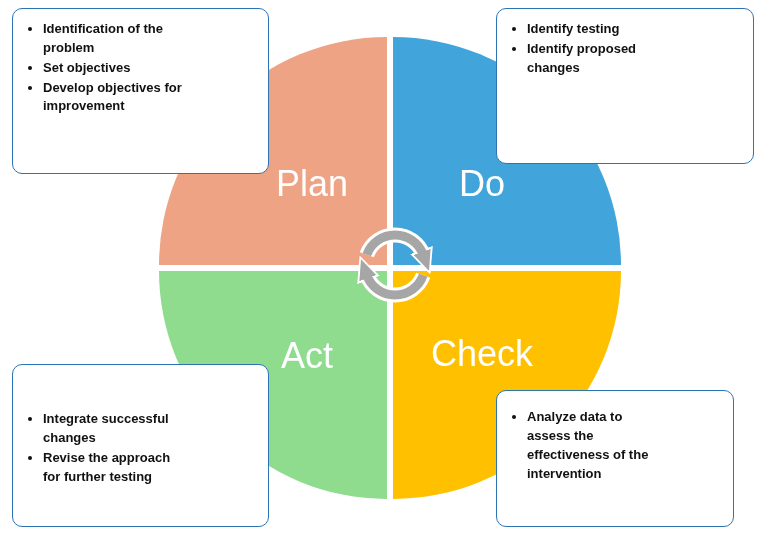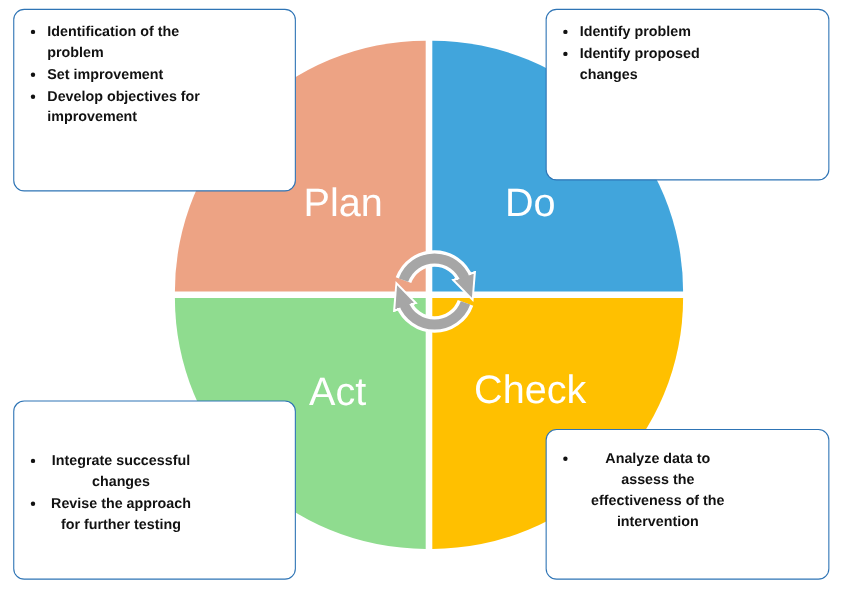--- a/index.html
+++ b/index.html
@@ -32,22 +32,22 @@
     font-size:13px;
     font-weight:700;
     line-height:1.45;
   }
   .callout li{margin:1px 0;}
   .callout.tl{left:12px;top:8px;width:257px;height:166px;padding:10px 8px 0 8px;}
   .callout.tl ul{width:156px;}
   .callout.tr{left:496px;top:8px;width:258px;height:156px;padding:10px 8px 0 8px;}
   .callout.tr ul{width:128px;}
   .callout.bl{left:12px;top:364px;width:257px;height:163px;padding:44px 8px 0 8px;}
-  .callout.bl ul{width:134px;text-align:center;}
-  .callout.br{left:496px;top:390px;width:258px;height:137px;padding:16px 11px 0 8px;text-align:center;}
+  .callout.bl ul{width:134px;}
+  .callout.br{left:496px;top:390px;width:238px;height:137px;padding:16px 11px 0 8px;}
   .callout.br ul{width:142px;}
 </style>
 </head>
 <body>
 
 <div class="canvas">
 
   <svg class="cycle-svg" width="768" height="535" viewBox="0 0 768 535">
     <defs>
       <marker id="arrow-gray" markerUnits="userSpaceOnUse" markerWidth="20" markerHeight="18" refX="3" refY="9" orient="auto">
@@ -74,28 +74,28 @@
       <path d="M 423.2 275.3 A 30 30 0 0 1 366.8 275.3" fill="none" stroke="#ffffff" stroke-width="15" marker-end="url(#arrow-white)"></path>
 
       <path d="M 366.8 254.7 A 30 30 0 0 1 423.2 254.7" fill="none" stroke="#A6A6A6" stroke-width="9" marker-end="url(#arrow-gray)"></path>
       <path d="M 423.2 275.3 A 30 30 0 0 1 366.8 275.3" fill="none" stroke="#A6A6A6" stroke-width="9" marker-end="url(#arrow-gray)"></path>
     </g>
   </svg>
 
   <div class="callout tl">
     <ul>
         <li>Identification of the problem</li>
-        <li>Set improvement</li>
+        <li>Set objectives</li>
         <li>Develop objectives for improvement</li>
       </ul>
   </div>
 
   <div class="callout tr">
     <ul>
-        <li>Identify problem</li>
+        <li>Identify testing</li>
         <li>Identify proposed changes</li>
       </ul>
   </div>
 
   <div class="callout bl">
     <ul>
         <li>Integrate successful changes</li>
         <li>Revise the approach for further testing</li>
       </ul>
   </div>

